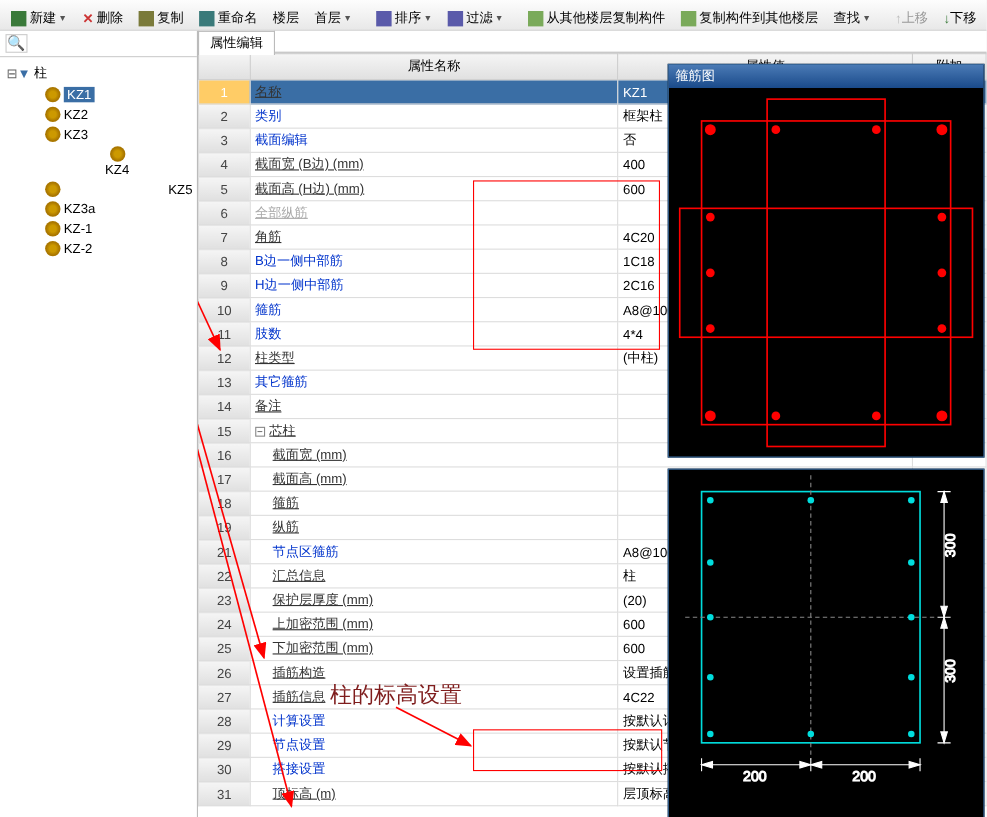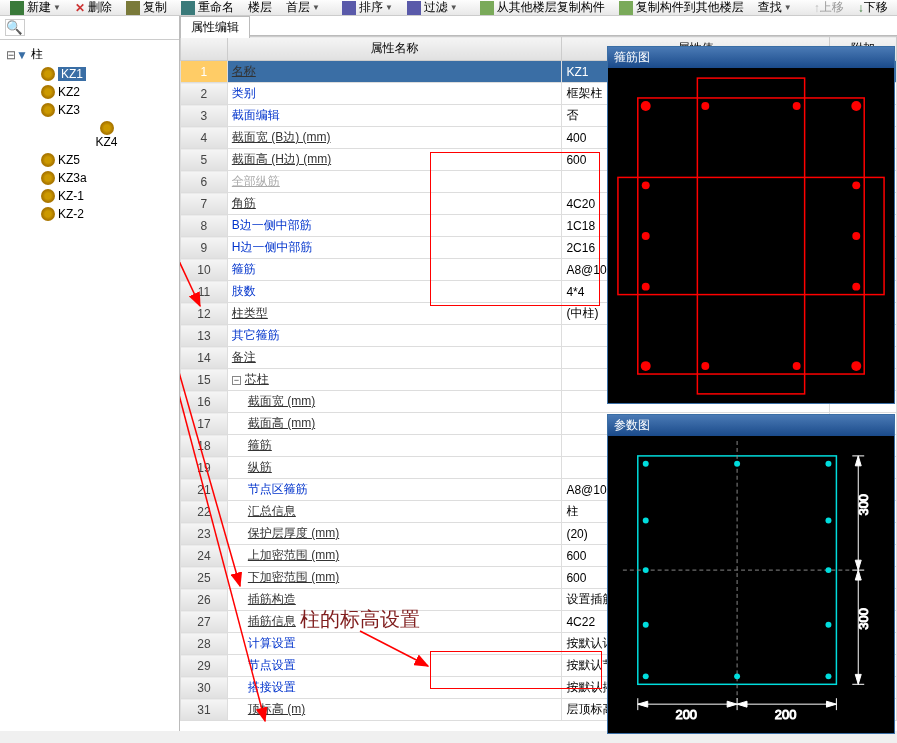--- a/index.html
+++ b/index.html
@@ -1,17 +1,17 @@
 <!DOCTYPE html>
 <html><head>
 <meta charset="utf-8">
 <style>
 * { box-sizing: border-box; margin: 0; padding: 0; }
 body { font-family: "Microsoft YaHei", SimSun, Arial, sans-serif; font-size: 12px; background: #f0f0f0; width: 897px; height: 743px; overflow: hidden; position: relative; }
-.toolbar { height: 16px; background: linear-gradient(#fdfdfd, #e8e8e8); border-bottom: 1px solid #ccc; display: flex; align-items: center; padding: 0 4px; gap: 2px; }
+.toolbar { height: 28px; background: linear-gradient(#fdfdfd, #e8e8e8); border-bottom: 1px solid #ccc; display: flex; align-items: flex-end; padding: 0 4px; gap: 2px; }
 .tb-item { display: flex; align-items: center; padding: 2px 6px; cursor: pointer; white-space: nowrap; }
 .tb-icon { width: 14px; height: 14px; margin-right: 3px; display: inline-block; }
 .tb-sep { width: 1px; height: 20px; background: #ccc; margin: 0 3px; }
 .dropdown-arrow { font-size: 8px; margin-left: 2px; color: #555; }
 .grayed { color: #999; }
 .main { display: flex; height: 715px; }
 .left-panel { width: 180px; border-right: 1px solid #bbb; background: #fff; display: flex; flex-direction: column; }
 .search-bar { display: flex; border-bottom: 1px solid #ccc; padding: 3px; }
 .search-input { flex: 1; border: 1px solid #ccc; padding: 2px 4px; color: #999; font-size: 12px; }
 .search-btn { width: 20px; border: 1px solid #ccc; background: #fff; margin-left: 2px; color: #3a6ea5; }
@@ -131,21 +131,21 @@
             <span>KZ2</span>
           </div>
           <div class="tree-node" style="padding-left: 34px;">
             <span class="tree-icon gear-icon"></span>
             <span>KZ3</span>
           </div>
           <div class="tree-node" style="padding-left: 34px; flex-direction: column;">
             <span class="tree-icon gear-icon"></span>
             <span>KZ4</span>
           </div>
-          <div class="tree-node" style="padding-left: 34px;">
+          <div class="tree-node" style="padding-left: 34px; justify-content: space-between;">
             <span class="tree-icon gear-icon"></span>
             <span>KZ5</span>
           </div>
           <div class="tree-node" style="padding-left: 34px;">
             <span class="tree-icon gear-icon"></span>
             <span>KZ3a</span>
           </div>
           <div class="tree-node" style="padding-left: 34px;">
             <span class="tree-icon gear-icon"></span>
             <span>KZ-1</span>
@@ -374,21 +374,20 @@
             <circle cx="38" cy="220" r="4" fill="red"></circle>
           <circle cx="250" cy="118" r="4" fill="red"></circle>
             <circle cx="250" cy="220" r="4" fill="red"></circle>
           <circle cx="38" cy="169" r="4" fill="red"></circle>
             <circle cx="250" cy="169" r="4" fill="red"></circle>
         </svg>
       </div>
     </div>
 
     <div class="diagram diag2">
-      <div class="diag-title">参数图</div>
       <div class="diag-body">
         <svg width="100%" height="100%" viewBox="0 0 288 300">
           <rect x="30" y="20" width="200" height="230" fill="none" stroke="#00dddd" stroke-width="1.5"></rect>
           <line x1="130" y1="5" x2="130" y2="265" stroke="#888" stroke-dasharray="4,3"></line>
           <line x1="15" y1="135" x2="245" y2="135" stroke="#888" stroke-dasharray="4,3"></line>
           <circle cx="38" cy="28" r="3" fill="#00dddd"></circle>
             <circle cx="222" cy="28" r="3" fill="#00dddd"></circle>
           <circle cx="38" cy="242" r="3" fill="#00dddd"></circle>
             <circle cx="222" cy="242" r="3" fill="#00dddd"></circle>
           <circle cx="130" cy="28" r="3" fill="#00dddd"></circle>

